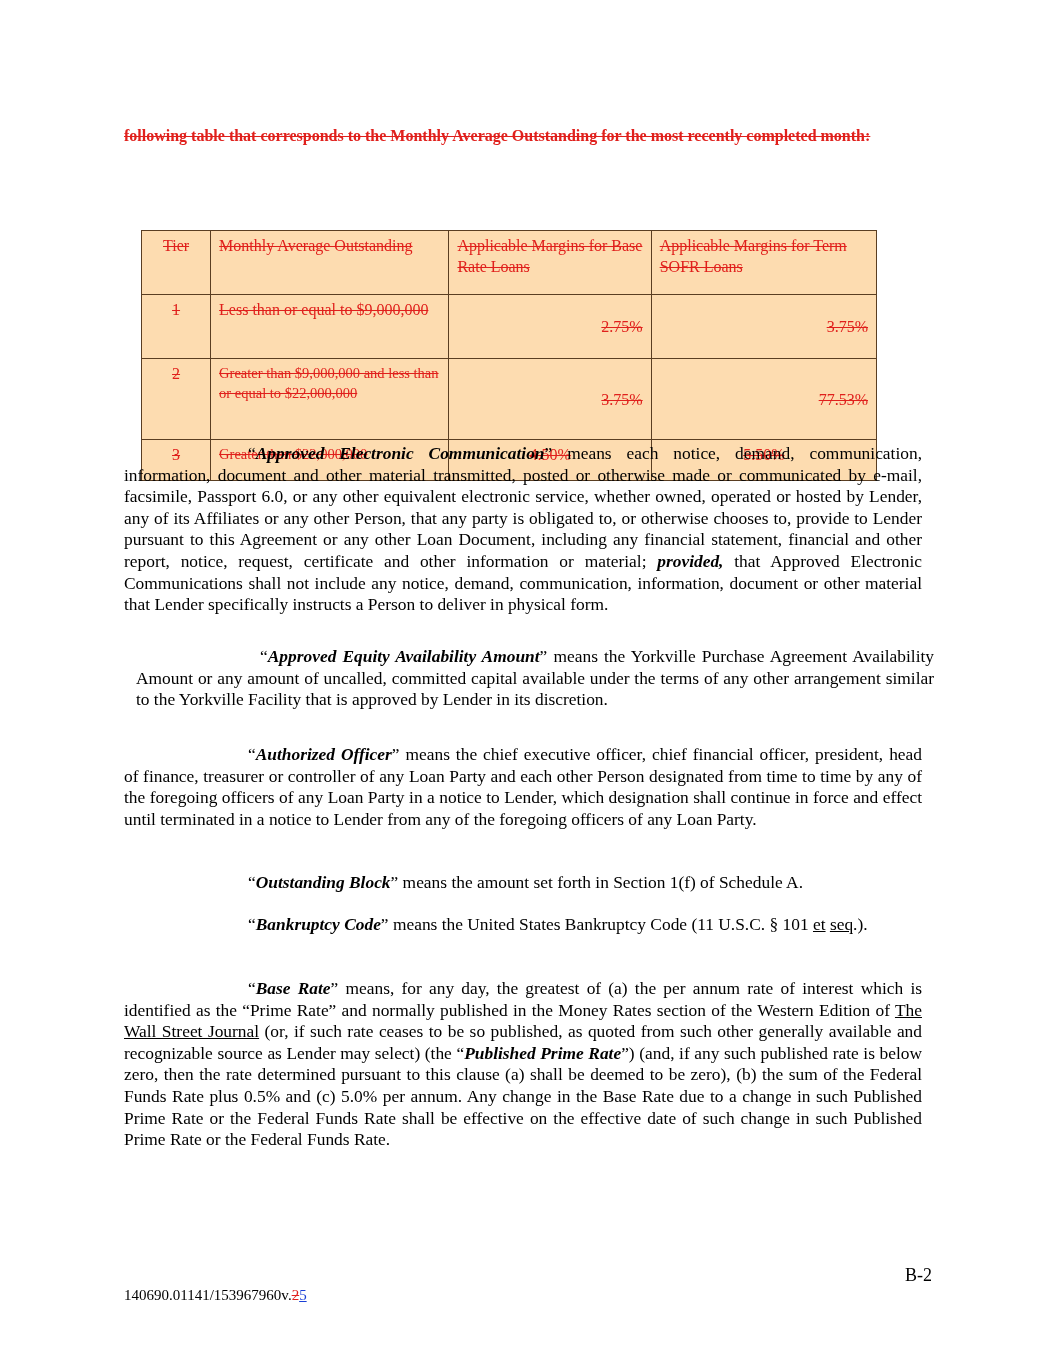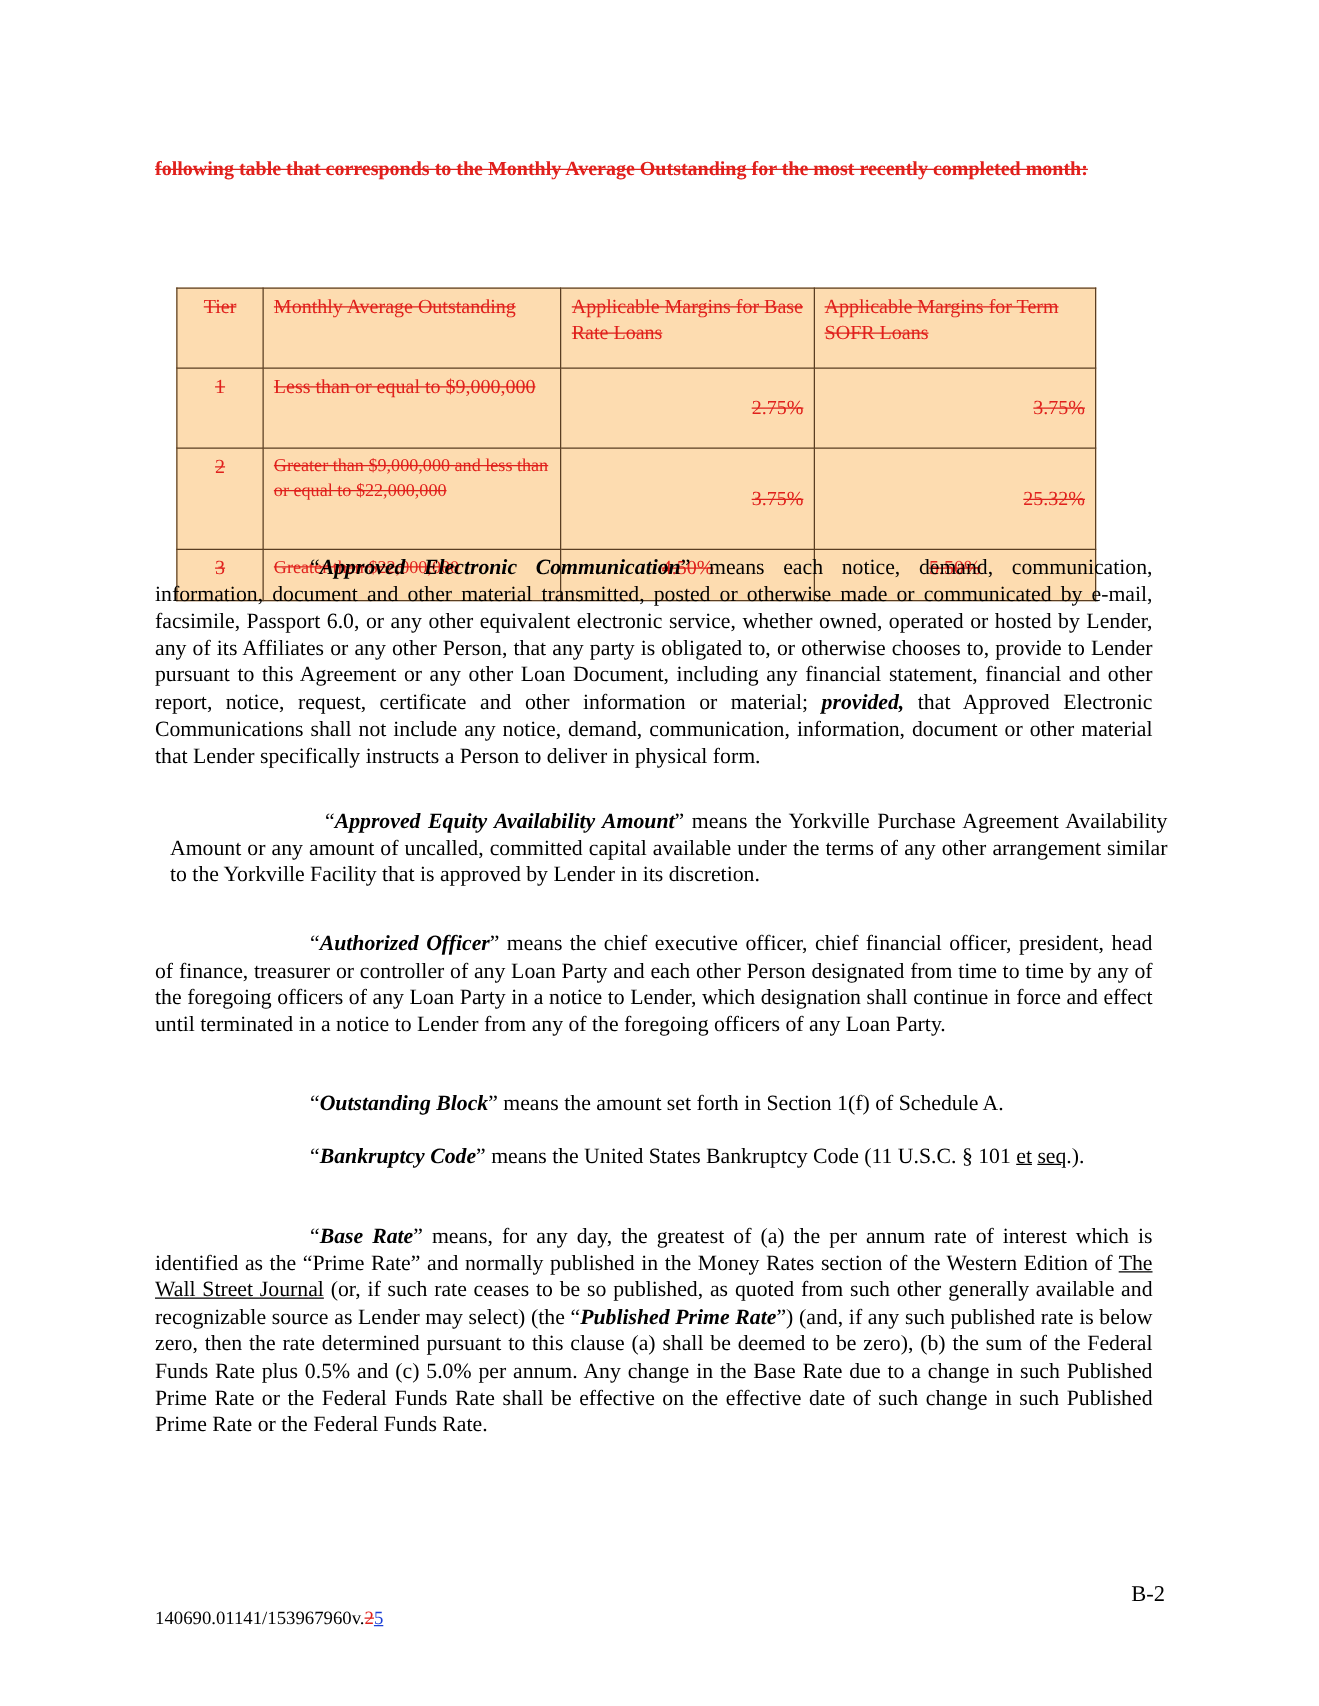--- a/index.html
+++ b/index.html
@@ -48,21 +48,21 @@
     <tr class="r1">
       <td class="tier"><span class="del">1</span></td>
       <td class="avg"><span class="del">Less than or equal to $9,000,000</span></td>
       <td class="base mid"><span class="del">2.75%</span></td>
       <td class="sofr mid"><span class="del">3.75%</span></td>
     </tr>
     <tr class="r2">
       <td class="tier"><span class="del">2</span></td>
       <td class="avg small"><span class="del">Greater than $9,000,000 and less than or equal to $22,000,000</span></td>
       <td class="base mid"><span class="del">3.75%</span></td>
-      <td class="sofr mid"><span class="del">25.32%</span></td>
+      <td class="sofr mid"><span class="del">77.53%</span></td>
     </tr>
     <tr class="r3">
       <td class="tier"><span class="del">3</span></td>
       <td class="avg small"><span class="del">Greater than $22,000,000</span></td>
       <td class="base r3mid"><span class="del">4.50%</span></td>
       <td class="sofr r3mid"><span class="del">5.50%</span></td>
     </tr>
   </tbody>
     </table>
 

